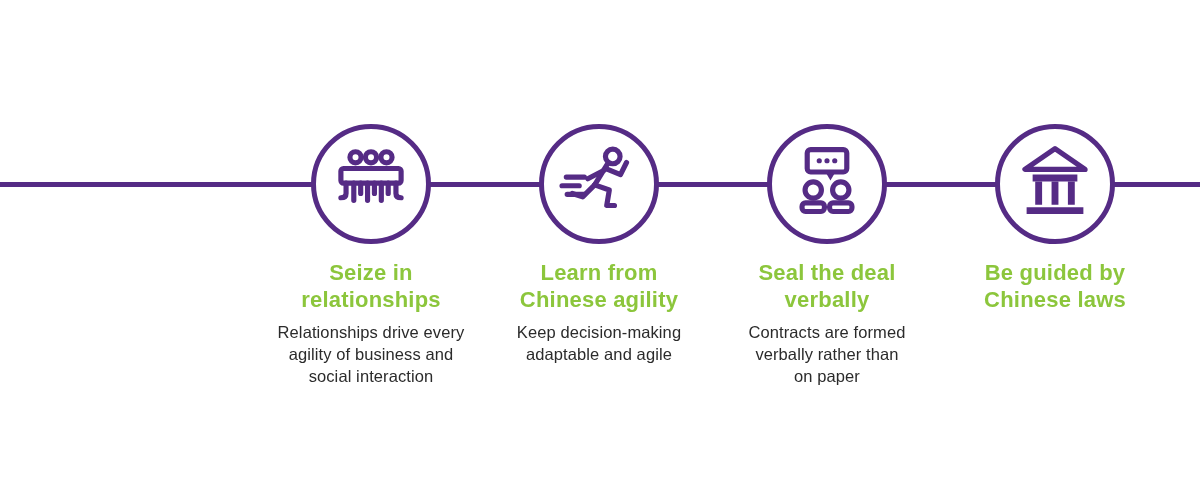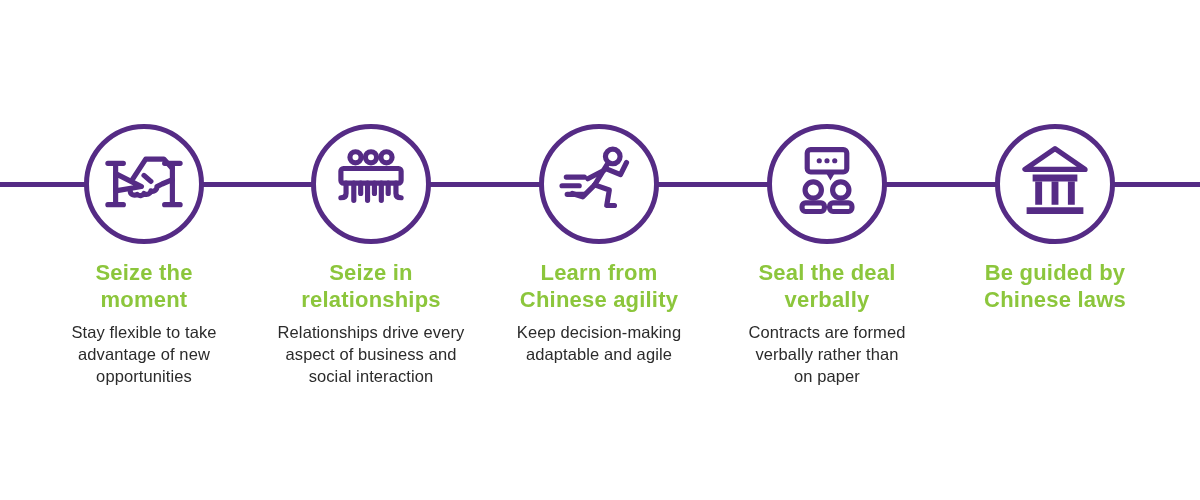--- a/index.html
+++ b/index.html
@@ -68,54 +68,37 @@
     letter-spacing: 0.1px;
   }
 </style>
 </head>
 <body>
 
 <div class="canvas">
 
   <div class="timeline-line"></div>
 
-  <div class="step" style="left:34px">
-    <div class="circle">
-      <svg viewBox="0 0 100 100" fill="none" stroke="currentColor" stroke-width="6" stroke-linecap="round" stroke-linejoin="round" role="img" aria-label="handshake-icon">
-        <path d="M8,26 H26 M17,26 V74 M8,74 H26"></path>
-        <path d="M74,26 H92 M83,26 V74 M74,74 H92"></path>
-        <path d="M17,38 L47,53 L17,58 Z"></path>
-        <path d="M37,44 L52,21 H73 L83,32"></path>
-        <path d="M34,58 a5,5 0 0 0 8,4 a5,5 0 0 0 8,-1 a5,5 0 0 0 8,-3 a5,5 0 0 0 7,-5 L71,50 L83,45"></path>
-        <path d="M50,40 L58,47"></path>
-      </svg>
-    </div>
-    <div class="step-title">Seize the
-moment</div>
-    <div class="step-desc">Stay flexible to take
-advantage of new
-opportunities</div>
-  </div>
 
   <div class="step" style="left:261px">
     <div class="circle">
       <svg viewBox="0 0 100 100" fill="none" stroke="currentColor" stroke-width="6" stroke-linecap="round" stroke-linejoin="round" role="img" aria-label="team-table-icon">
         <circle cx="32" cy="19" r="6.5"></circle>
         <circle cx="50" cy="19" r="6.5"></circle>
         <circle cx="68" cy="19" r="6.5"></circle>
         <rect x="15" y="32" width="70" height="17" rx="3"></rect>
         <path d="M21,49 V61 Q21,66 15,66"></path>
         <path d="M79,49 V61 Q79,66 85,66"></path>
         <path d="M30,49 V69 M38,49 V61 M46,49 V69 M54,49 V61 M62,49 V69 M70,49 V61"></path>
       </svg>
     </div>
     <div class="step-title">Seize in
 relationships</div>
     <div class="step-desc">Relationships drive every
-aspect of business and
+agility of business and
 social interaction</div>
   </div>
 
   <div class="step" style="left:489px">
     <div class="circle">
       <svg viewBox="0 0 100 100" fill="none" stroke="currentColor" stroke-width="6" stroke-linecap="round" stroke-linejoin="round" role="img" aria-label="runner-icon">
         <circle cx="66" cy="18" r="8.5"></circle>
         <path d="M59,28 L45,51"></path>
         <path d="M58,32 L75,39 L82,25"></path>
         <path d="M56,34 L37,44"></path>

